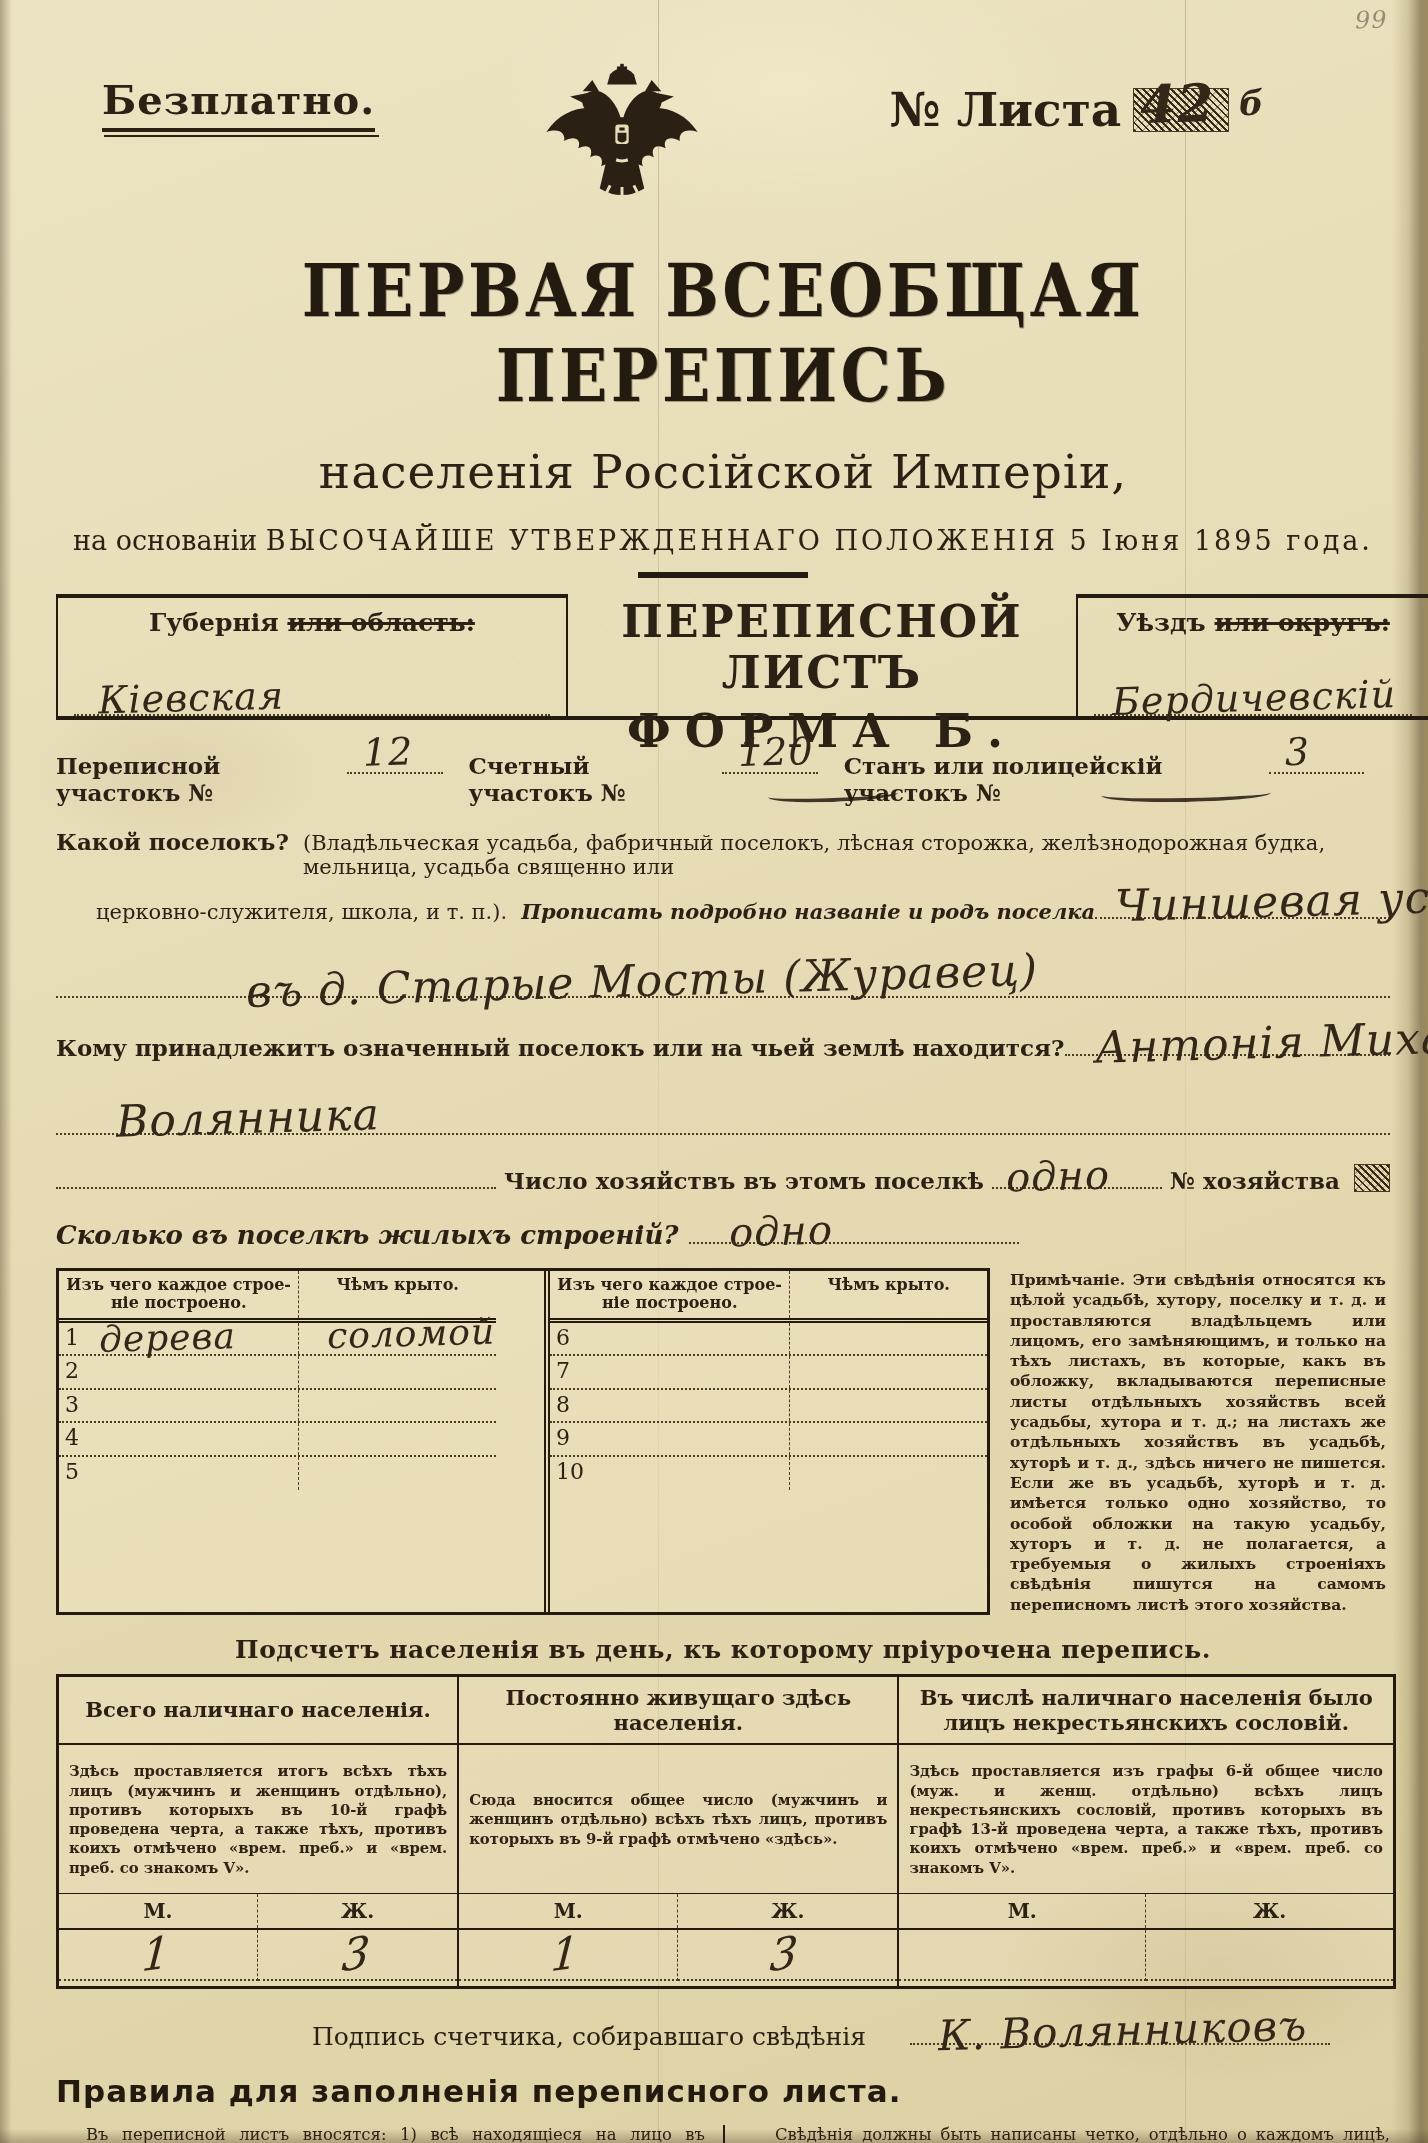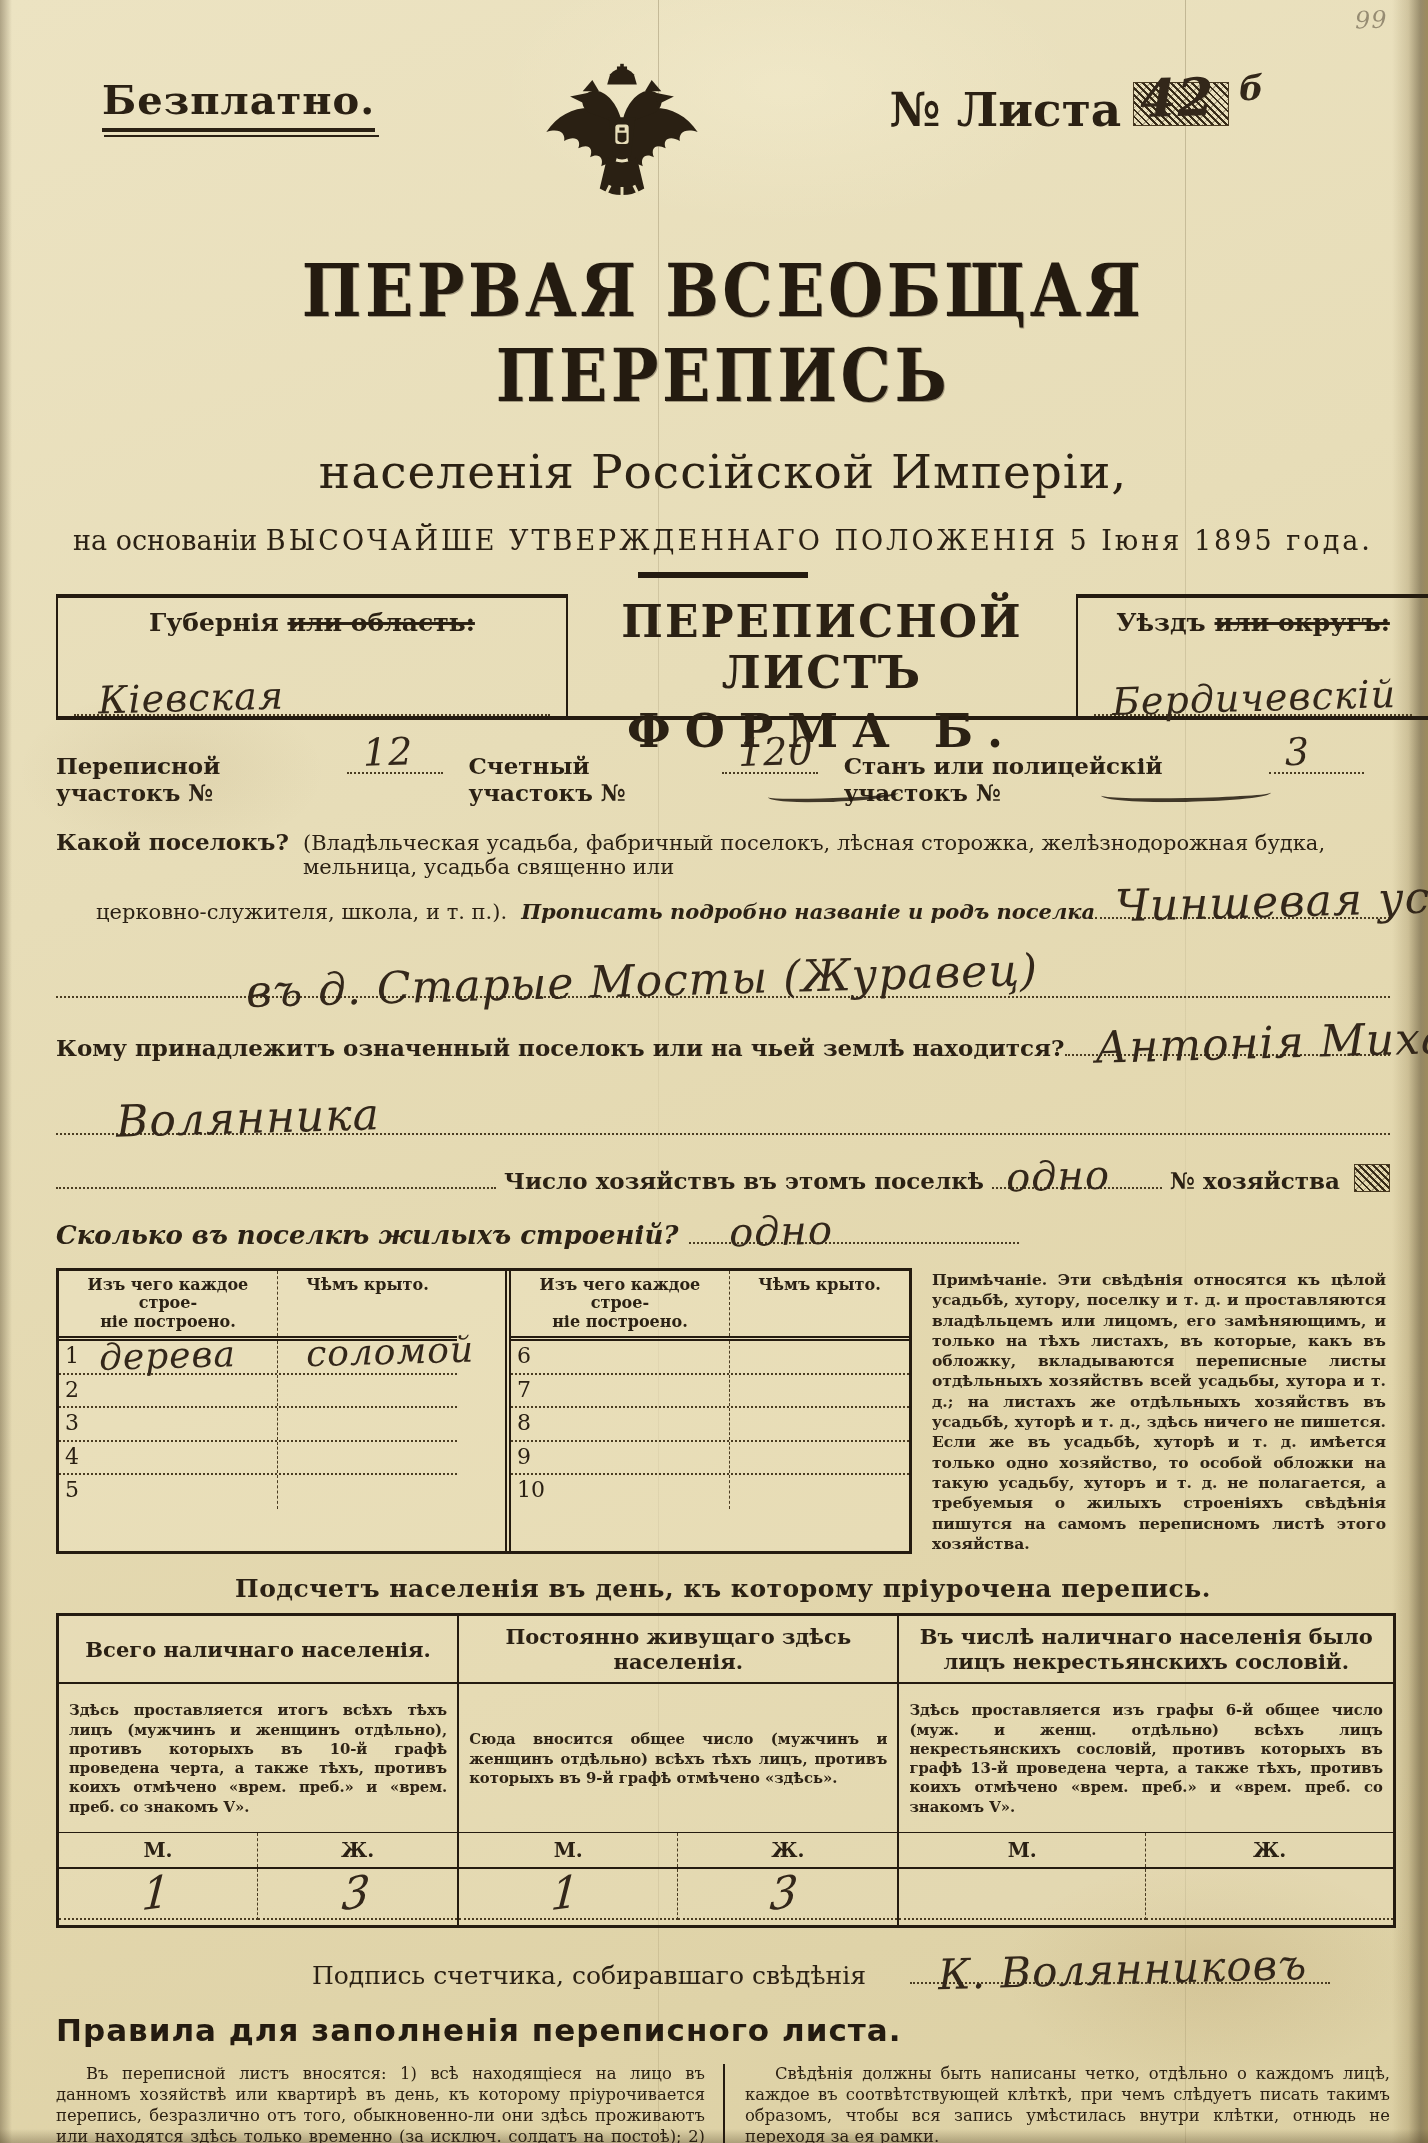--- a/index.html
+++ b/index.html
@@ -22,21 +22,21 @@
   .edge-bottom{position:absolute;left:0;right:0;bottom:0;height:14px;pointer-events:none;
     background:linear-gradient(rgba(60,45,20,0),rgba(60,45,20,.3));}
   .content{position:relative; padding:0 38px 0 56px;}
 
   
   .header-row{display:flex; align-items:flex-start; padding-top:58px; height:222px;}
   .free-label{font-size:40px; letter-spacing:1px; margin-top:18px; margin-left:46px;
     border-bottom:4px solid #2b2114; padding-bottom:5px; position:relative; font-weight:bold;}
   .free-label::after{content:""; position:absolute; left:2px; right:-4px; bottom:-9px; height:2px; background:#2b2114;}
   .eagle-wrap{margin-left:158px; margin-top:-4px;}
-  .sheetno{margin-left:178px; margin-top:24px; font-size:47px; font-weight:bold; white-space:nowrap; display:flex; align-items:flex-start;}
+  .sheetno{margin-left:178px; margin-top:24px; font-size:47px; font-weight:bold; white-space:nowrap; display:flex; align-items:center;}
   .hatch{background:
       repeating-linear-gradient(45deg,#372b18 0 2px,rgba(55,43,24,0) 2px 5px),
       repeating-linear-gradient(-45deg,rgba(55,43,24,.35) 0 1px,rgba(55,43,24,0) 1px 6px);
     border:1px solid #4a3b22;}
   .sheet-box{position:relative; width:96px; height:44px; margin-left:12px; display:inline-block;}
   .sheet-box .hw{position:absolute; left:6px; top:-16px; font-size:52px;}
   .sheet-suffix{font-size:34px; margin-left:10px; margin-top:-14px;}
   .corner-mark{position:absolute; top:6px; right:40px; font-size:24px; font-style:italic; opacity:.45; transform:rotate(-8deg);}
 
   .hw{font-family:"DejaVu Serif","Liberation Serif",serif; font-style:italic; color:#33271a;
@@ -94,21 +94,21 @@
   .households .dotline{flex:0 0 170px; height:28px;}
   .households .dotline .hw{position:absolute; left:14px; bottom:-12px; font-size:40px; font-weight:normal;}
   .hh-box{width:138px; height:28px; align-self:center; margin-left:6px;}
 
   .bq{display:flex; align-items:baseline; margin-top:20px; font-size:26px; font-style:italic; font-weight:bold;}
   .bq .dotline{flex:0 0 330px; height:30px; margin-left:10px;}
   .bq .dotline .hw{position:absolute; left:40px; bottom:-12px; font-size:40px; font-weight:normal;}
 
   
   .bflex{display:flex; margin-top:18px;}
-  .btable{width:856px; border:3px solid #241b10; display:flex; background:rgba(255,250,230,.18);gap:48px;}
+  .btable{width:934px; border:3px solid #241b10; display:flex; background:rgba(255,250,230,.18);gap:48px;}
   .bhalf{flex:1; display:flex; flex-direction:column;}
   .bhalf.right{border-left:6px double #241b10;}
   .bhead{display:flex; border-bottom:5px double #241b10;}
   .bhead div{font-size:16px; font-weight:bold; text-align:center; padding:5px 4px; white-space:pre-line; line-height:1.15;}
   .bhead .c1{width:55%; border-right:1.5px dashed #4a3c22;}
   .bhead .c2{width:45%;}
   .brow{display:flex; border-bottom:2px dotted #4a3c22; height:33.5px; position:relative;}
   .brow:last-child{border-bottom:none;}
   .brow .num{position:absolute; left:6px; top:2px; font-size:22px;}
   .brow .c1{width:55%; border-right:1.5px dashed #4a3c22; position:relative;}

